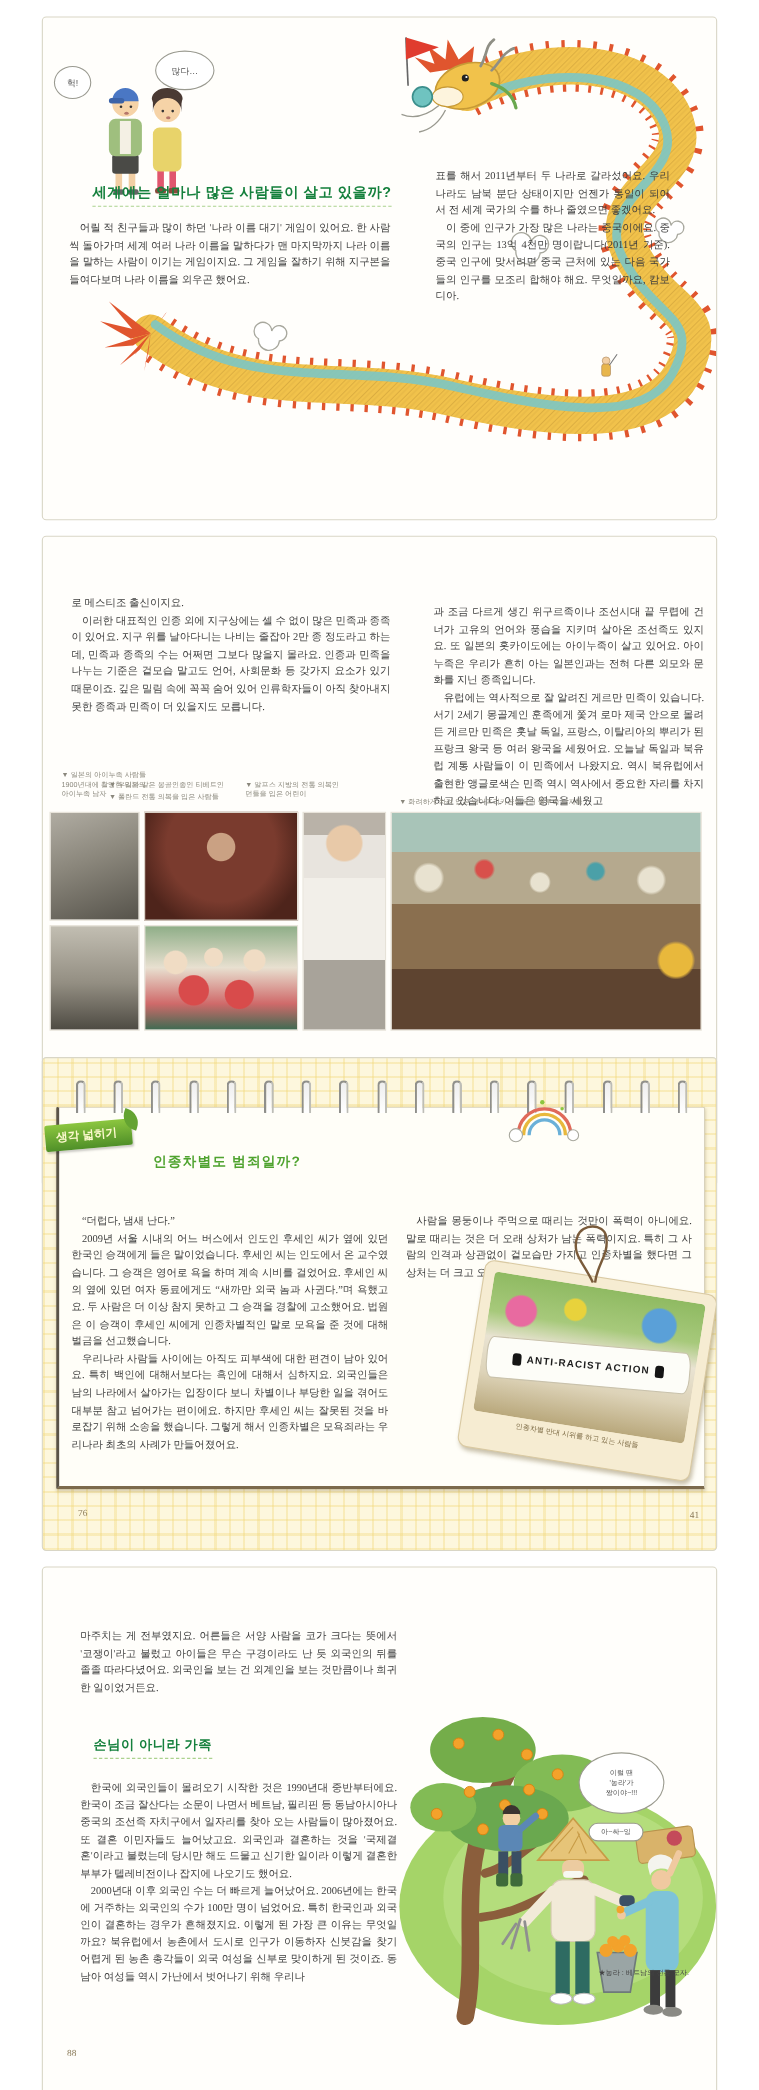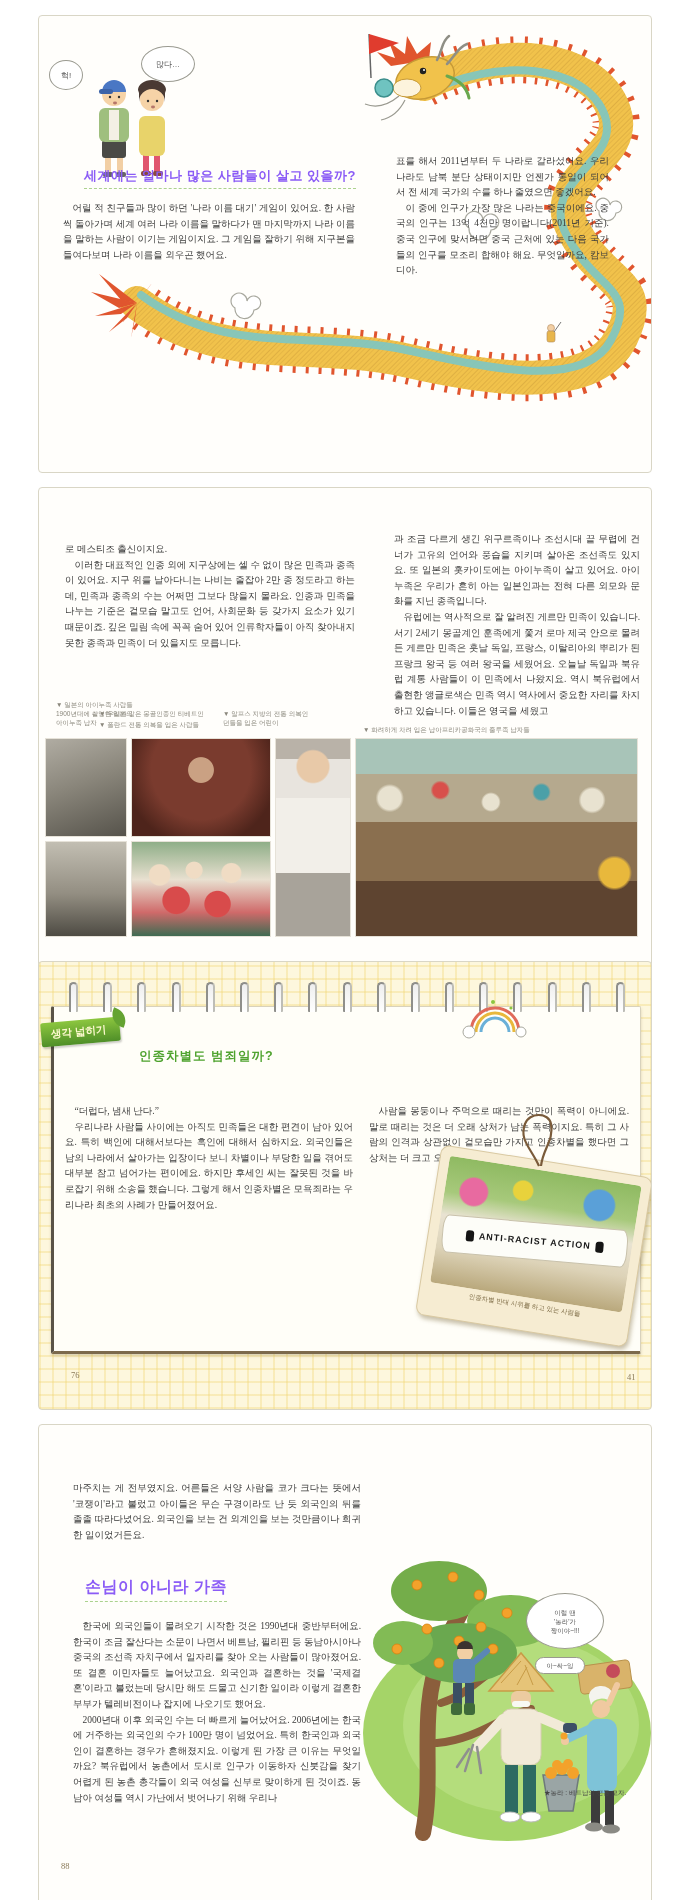--- a/index.html
+++ b/index.html
@@ -10,21 +10,21 @@
   #card2 { top:487px; height:592px; }
   #card3 { top:961px; height:449px; background:#fdf7dd;
            background-image:repeating-linear-gradient(0deg, rgba(241,214,116,.35) 0 2px, transparent 2px 13px),
                             repeating-linear-gradient(90deg, rgba(241,214,116,.35) 0 2px, transparent 2px 13px); }
   #card4 { top:1424px; height:532px; }
 
   .abs { position:absolute; }
   .t { font-size:9.5px; line-height:15.6px; color:#3c3c3c; text-align:justify; }
   .t p { text-indent:1em; }
   .t p.noind { text-indent:0; }
-  .gtitle { font-family:"Liberation Sans","DejaVu Sans",sans-serif; font-weight:bold; color:#8b5cf6;
+  .gtitle { font-family:"Liberation Sans","DejaVu Sans",sans-serif; font-weight:bold; color:#15803d;
             letter-spacing:.5px; border-bottom:1px dashed #abd28e; padding-bottom:3px; display:inline-block; }
 
   
   .bub { position:absolute; background:#fff; border:1px solid #9a9a90; border-radius:50%;
          display:flex; align-items:center; justify-content:center; font-size:8px; color:#555;
          font-family:"Liberation Sans",sans-serif; z-index:4; }
 
   
   .ph { position:absolute; border:1px solid #e6e2d8; }
   .cap { position:absolute; font-family:"Liberation Sans","DejaVu Sans",sans-serif; font-size:6.5px; line-height:9px; color:#8a877c; }
@@ -178,21 +178,21 @@
       <p class="noind">표를 해서 2011년부터 두 나라로 갈라섰어요. 우리나라도 남북 분단 상태이지만 언젠가 통일이 되어서 전 세계 국가의 수를 하나 줄였으면 좋겠어요.</p>
       <p>이 중에 인구가 가장 많은 나라는 중국이에요. 중국의 인구는 13억 4천만 명이랍니다(2011년 기준). 중국 인구에 맞서려면 중국 근처에 있는 다음 국가들의 인구를 모조리 합해야 해요. 무엇일까요, 캄보디아.</p>
     </div>
   </div>
 
   <div class="card" id="card2">
     <div class="abs t" style="left:26px;top:54px;width:290px">
       <p class="noind">로 메스티조 출신이지요.</p>
       <p>이러한 대표적인 인종 외에 지구상에는 셀 수 없이 많은 민족과 종족이 있어요. 지구 위를 날아다니는 나비는 줄잡아 2만 종 정도라고 하는데, 민족과 종족의 수는 어쩌면 그보다 많을지 몰라요. 인종과 민족을 나누는 기준은 겉모습 말고도 언어, 사회문화 등 갖가지 요소가 있기 때문이죠. 깊은 밀림 속에 꼭꼭 숨어 있어 인류학자들이 아직 찾아내지 못한 종족과 민족이 더 있을지도 모릅니다.</p>
     </div>
-    <div class="abs t" style="left:355px;top:44px;width:246px">
+    <div class="abs t" style="left:355px;top:62px;width:246px">
       <p class="noind">과 조금 다르게 생긴 위구르족이나 조선시대 끝 무렵에 건너가 고유의 언어와 풍습을 지키며 살아온 조선족도 있지요. 또 일본의 홋카이도에는 아이누족이 살고 있어요. 아이누족은 우리가 흔히 아는 일본인과는 전혀 다른 외모와 문화를 지닌 종족입니다.</p>
       <p>유럽에는 역사적으로 잘 알려진 게르만 민족이 있습니다. 서기 2세기 몽골계인 훈족에게 쫓겨 로마 제국 안으로 몰려든 게르만 민족은 훗날 독일, 프랑스, 이탈리아의 뿌리가 된 프랑크 왕국 등 여러 왕국을 세웠어요. 오늘날 독일과 북유럽 계통 사람들이 이 민족에서 나왔지요. 역시 북유럽에서 출현한 앵글로색슨 민족 역시 역사에서 중요한 자리를 차지하고 있습니다. 이들은 영국을 세웠고</p>
     </div>
 
     <div class="cap" style="left:17px;top:212px;width:92px">
       <div>▼ 일본의 아이누족 사람들</div>
       <div>1900년대에 촬영한 일본의</div>
       <div>아이누족 남자</div>
     </div>
     <div class="cap" style="left:60px;top:221px">▼ 우리와 같은 몽골인종인 티베트인</div>
@@ -256,21 +256,22 @@
       <circle cx="10" cy="42" r="6" fill="#fff" stroke="#a8a89e"></circle>
       <circle cx="62" cy="42" r="5" fill="#fff" stroke="#a8a89e"></circle>
       <circle cx="34" cy="12" r="2" fill="#8cc63f"></circle>
         <circle cx="52" cy="18" r="1.6" fill="#8cc63f"></circle>
     </svg>
 
     <div class="p3title">인종차별도 범죄일까?</div>
 
     <div class="abs t" style="left:26px;top:142px;width:288px;z-index:4">
       <p>“더럽다, 냄새 난다.”</p>
-      <p>우리나라 사람들 사이에는 아직도 민족들은 대한 편견이 남아 있어요. 특히 백인에 대해서보다는 흑인에 대해서 심하지요. 외국인들은 남의 나라에서 살아가는 입장이다 보니 차별이나 부당한 일을 겪어도 대부분 참고 넘어가는 편이에요. 하지만 후세인 씨는 잘못된 것을 바로잡기 위해 소송을 했습니다. 그렇게 해서 인종차별은 모욕죄라는 우리나라 최초의 사례가 만들어졌어요.</p>
+      <p>2009년 서울 시내의 어느 버스에서 인도인 후세인 씨가 옆에 있던 한국인 승객에게 들은 말이었습니다. 후세인 씨는 인도에서 온 교수였습니다. 그 승객은 영어로 욕을 하며 계속 시비를 걸었어요. 후세인 씨의 옆에 있던 여자 동료에게도 “새까만 외국 놈과 사귄다.”며 욕했고요. 두 사람은 더 이상 참지 못하고 그 승객을 경찰에 고소했어요. 법원은 이 승객이 후세인 씨에게 인종차별적인 말로 모욕을 준 것에 대해 벌금을 선고했습니다.</p>
+      <p>우리나라 사람들 사이에는 아직도 피부색에 대한 편견이 남아 있어요. 특히 백인에 대해서보다는 흑인에 대해서 심하지요. 외국인들은 남의 나라에서 살아가는 입장이다 보니 차별이나 부당한 일을 겪어도 대부분 참고 넘어가는 편이에요. 하지만 후세인 씨는 잘못된 것을 바로잡기 위해 소송을 했습니다. 그렇게 해서 인종차별은 모욕죄라는 우리나라 최초의 사례가 만들어졌어요.</p>
     </div>
     <div class="abs t" style="left:330px;top:142px;width:260px;z-index:4">
       <p>사람을 몽둥이나 주먹으로 때리는 것만이 폭력이 아니에요. 말로 때리는 것은 더 오래 상처가 남는 폭력이지요. 특히 그 사람의 인격과 상관없이 겉모습만 가지고 인종차별을 했다면 그 상처는 더 크고 오래 남습니다.</p>
     </div>
 
     <svg class="abs" style="left:470px;top:146px;z-index:5" width="60" height="60" viewBox="0 0 60 60">
       <path d="M30,58 C22,40 10,32 16,16 C20,4 40,4 42,16 C45,33 34,40 32,58" fill="none" stroke="#7a5b3a" stroke-width="2.2"></path>
     </svg>
     <div class="polaroid">
       <div class="pol-photo">
@@ -285,21 +286,21 @@
 
     <div class="pageno" style="left:32px;top:408px">76</div>
     <div class="pageno" style="left:588px;top:410px">41</div>
   </div>
 
   <div class="card" id="card4">
     <div class="abs t" style="left:34px;top:56px;width:288px">
       <p class="noind">마주치는 게 전부였지요. 어른들은 서양 사람을 코가 크다는 뜻에서 '코쟁이'라고 불렀고 아이들은 무슨 구경이라도 난 듯 외국인의 뒤를 졸졸 따라다녔어요. 외국인을 보는 건 외계인을 보는 것만큼이나 희귀한 일이었거든요.</p>
     </div>
     <div class="abs" style="left:46px;top:152px">
-      <span class="gtitle" style="font-size:16px">손님이 아니라 가족</span>
+      <span class="gtitle" style="font-size:12px">손님이 아니라 가족</span>
     </div>
     <div class="abs t" style="left:34px;top:194px;width:288px">
       <p>한국에 외국인들이 몰려오기 시작한 것은 1990년대 중반부터에요. 한국이 조금 잘산다는 소문이 나면서 베트남, 필리핀 등 동남아시아나 중국의 조선족 자치구에서 일자리를 찾아 오는 사람들이 많아졌어요. 또 결혼 이민자들도 늘어났고요. 외국인과 결혼하는 것을 '국제결혼'이라고 불렀는데 당시만 해도 드물고 신기한 일이라 이렇게 결혼한 부부가 텔레비전이나 잡지에 나오기도 했어요.</p>
       <p>2000년대 이후 외국인 수는 더 빠르게 늘어났어요. 2006년에는 한국에 거주하는 외국인의 수가 100만 명이 넘었어요. 특히 한국인과 외국인이 결혼하는 경우가 흔해졌지요. 이렇게 된 가장 큰 이유는 무엇일까요? 북유럽에서 농촌에서 도시로 인구가 이동하자 신붓감을 찾기 어렵게 된 농촌 총각들이 외국 여성을 신부로 맞이하게 된 것이죠. 동남아 여성들 역시 가난에서 벗어나기 위해 우리나</p>
     </div>
 
     <svg class="abs" style="left:322px;top:108px;z-index:1" width="292" height="336" viewBox="0 0 292 336">
       <ellipse cx="146" cy="200" rx="144" ry="108" fill="#a5d468"></ellipse>
       <ellipse cx="160" cy="192" rx="118" ry="88" fill="#b4dd7c"></ellipse>
 

